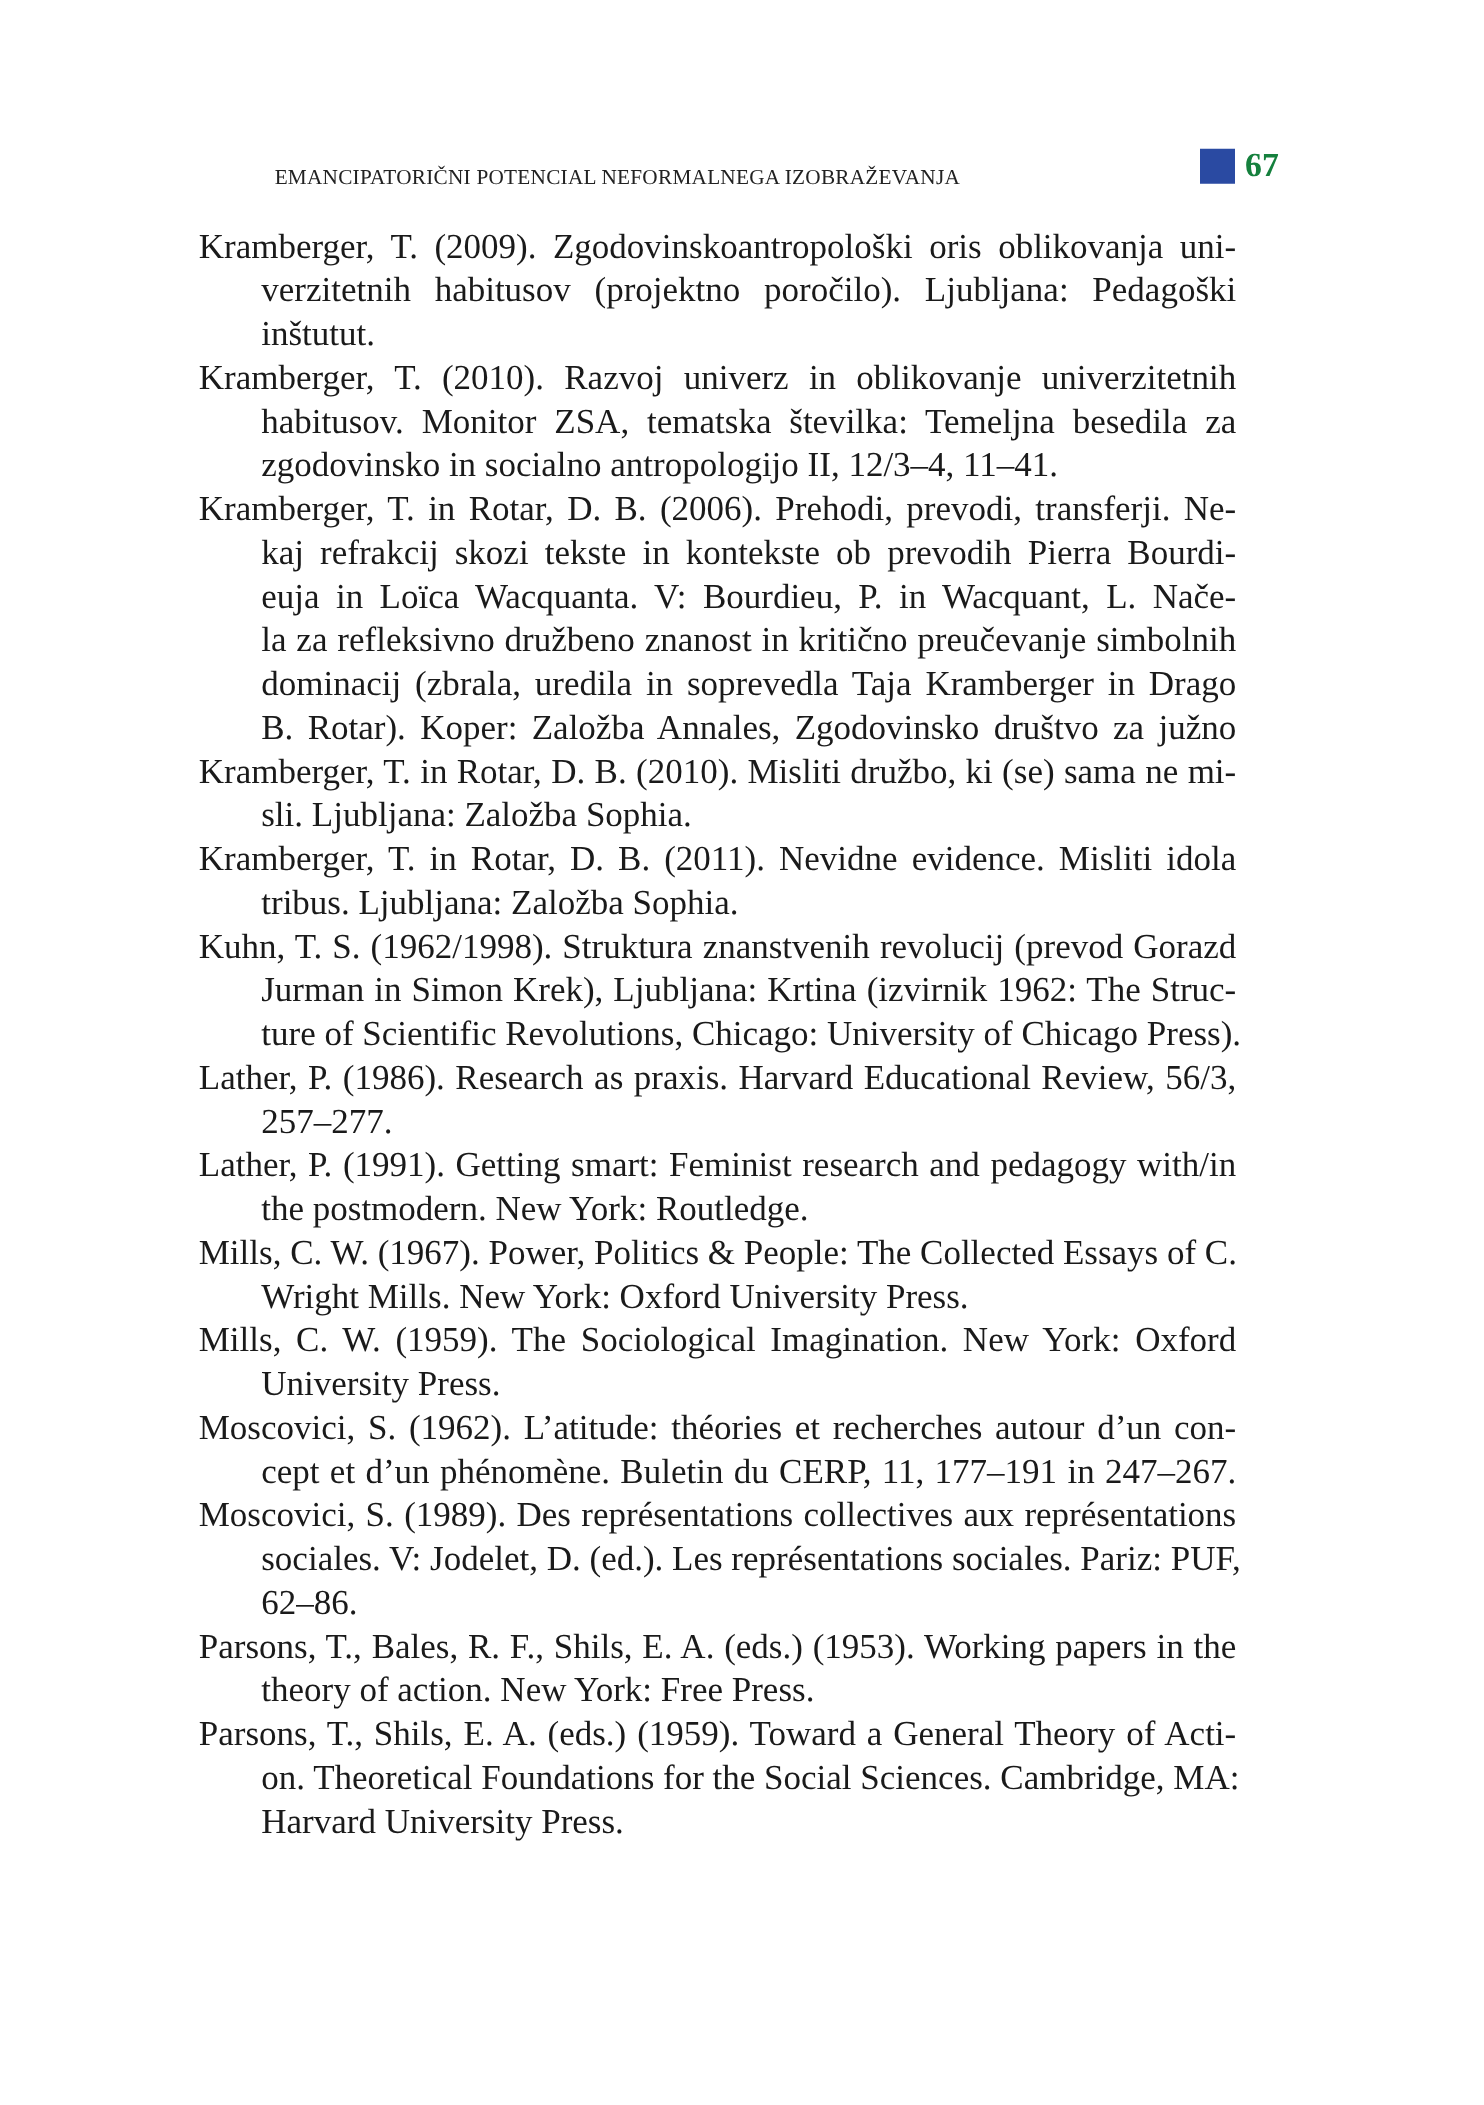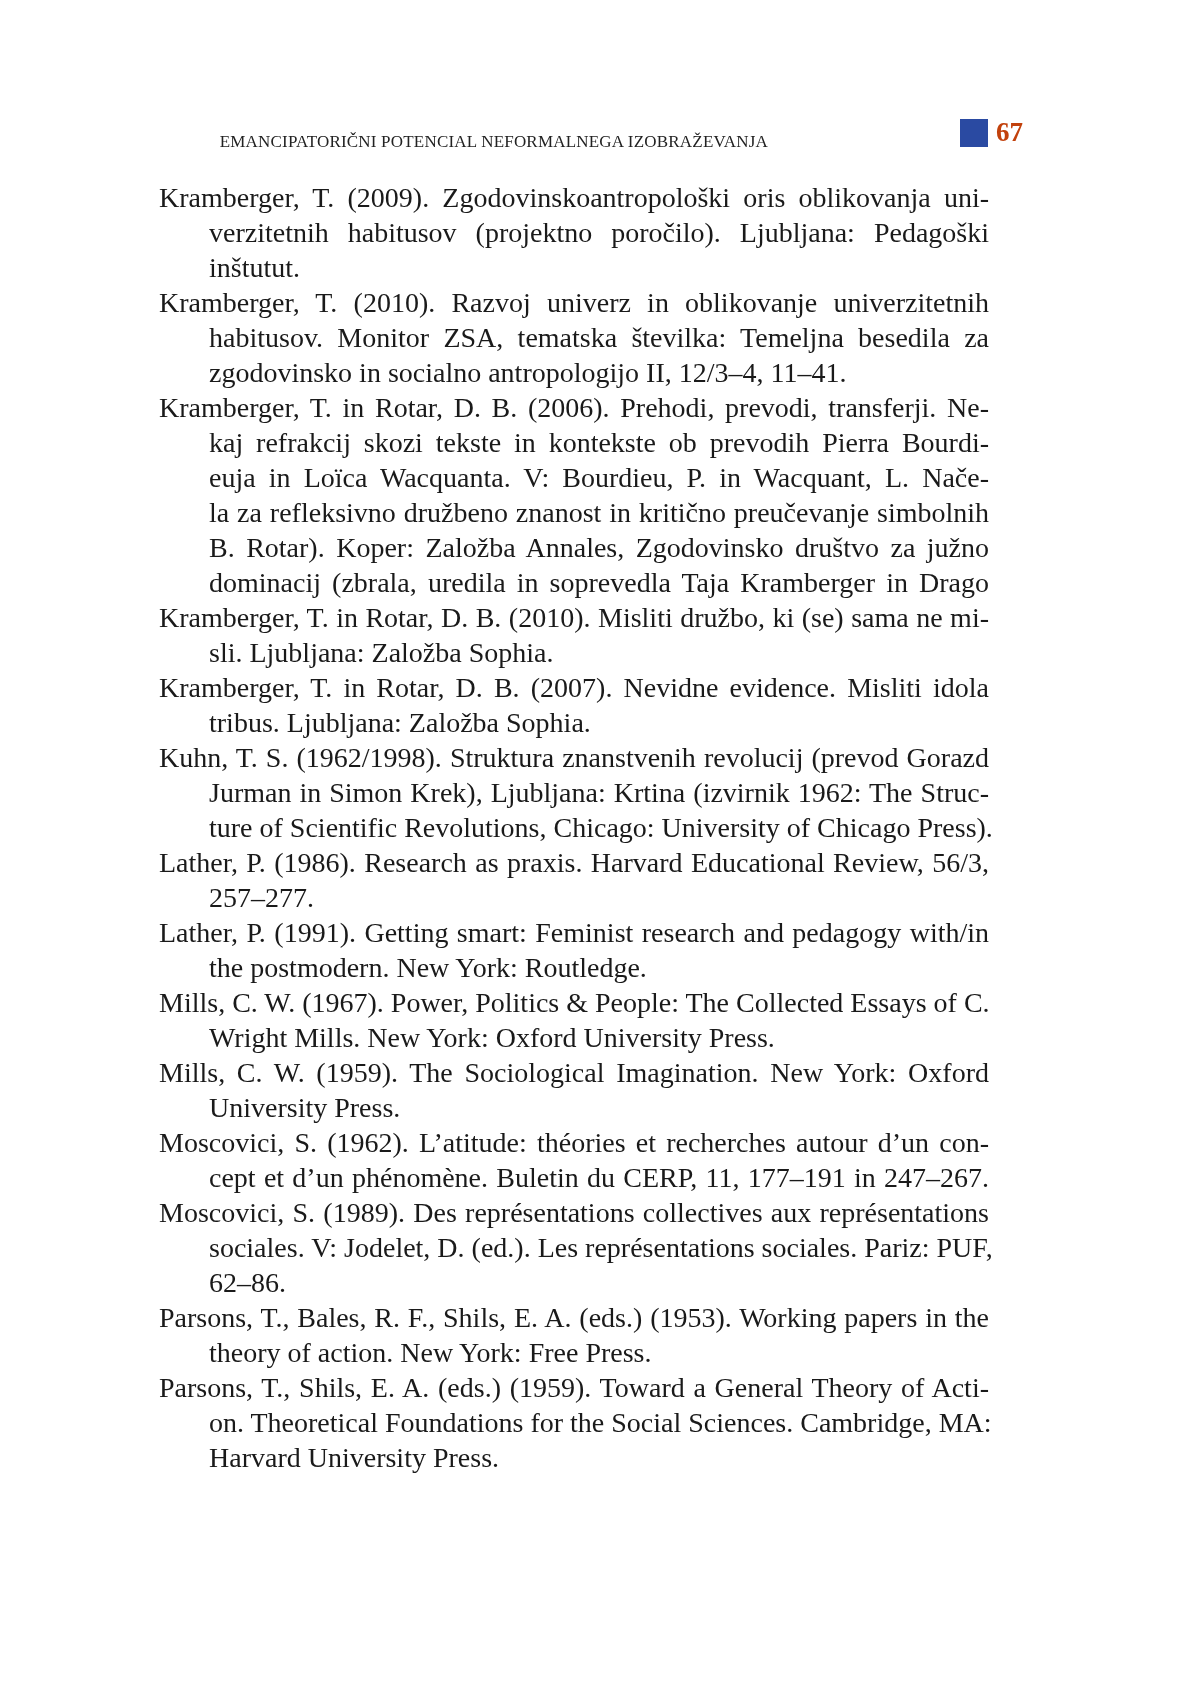--- a/index.html
+++ b/index.html
@@ -2,21 +2,21 @@
 <html><head>
 <meta charset="utf-8">
 <style>
   html, body { margin: 0; padding: 0; background: #ffffff; }
   body { width: 1187px; height: 1684px; position: relative; overflow: hidden;
          font-family: "Liberation Serif", "DejaVu Serif", serif; color: #1a1a1a; }
   .header { position: absolute; top: 122px; left: 0; width: 1001px; height: 36px; }
   .header-title { position: absolute; right: 233px; top: 10px; font-size: 17px;
                   letter-spacing: 0.2px; white-space: nowrap; color: #222; }
   .header-square { position: absolute; left: 960px; top: 119px; width: 28px; height: 28px; background: #2a4aa2; }
-  .page-number { position: absolute; left: 996px; top: 117px; font-size: 27px; font-weight: bold; color: #c2410c; }
+  .page-number { position: absolute; left: 996px; top: 117px; font-size: 27px; font-weight: bold; color: #15803d; }
   .refs { position: absolute; left: 159px; top: 180px; width: 830px; }
   .entry { margin: 0; }
   .line { display: block; height: 35px; line-height: 35px; font-size: 28px; white-space: nowrap; }
   .line.just { text-align: justify; text-align-last: justify; }
   .line.indent { padding-left: 50px; }
   .it { }
 </style>
 </head>
 <body>
 
@@ -35,29 +35,29 @@
     <div class="entry">
       <span class="line just"><span>Kramberger, T. (2010). Razvoj univerz in oblikovanje univerzitetnih</span></span>
       <span class="line just indent"><span>habitusov. </span><span class="it">Monitor ZSA</span><span>, tematska številka: Temeljna besedila za</span></span>
       <span class="line indent"><span>zgodovinsko in socialno antropologijo II, 12/3–4, 11–41.</span></span>
     </div>
     <div class="entry">
       <span class="line just"><span>Kramberger, T. in Rotar, D. B. (2006). Prehodi, prevodi, transferji. Ne-</span></span>
       <span class="line just indent"><span>kaj refrakcij skozi tekste in kontekste ob prevodih Pierra Bourdi-</span></span>
       <span class="line just indent"><span>euja in Loïca Wacquanta. V: Bourdieu, P. in Wacquant, L. </span><span class="it">Nače-</span></span>
       <span class="line just indent"><span class="it">la za refleksivno družbeno znanost in kritično preučevanje simbolnih</span></span>
+      <span class="line just indent"><span class="it">dominacij</span><span> (zbrala, uredila in soprevedla Taja Kramberger in Drago</span></span>
       <span class="line just indent"><span>B. Rotar). Koper: Založba Annales, Zgodovinsko društvo za južno</span></span>
-      <span class="line just indent"><span class="it">dominacij</span><span> (zbrala, uredila in soprevedla Taja Kramberger in Drago</span></span>
     </div>
     <div class="entry">
       <span class="line just"><span>Kramberger, T. in Rotar, D. B. (2010). </span><span class="it">Misliti družbo, ki (se) sama ne mi-</span></span>
       <span class="line indent"><span class="it">sli</span><span>. Ljubljana: Založba Sophia.</span></span>
     </div>
     <div class="entry">
-      <span class="line just"><span>Kramberger, T. in Rotar, D. B. (2007). </span><span class="it">Nevidne evidence. Misliti idola</span></span>
+      <span class="line just"><span>Kramberger, T. in Rotar, D. B. (2011). </span><span class="it">Nevidne evidence. Misliti idola</span></span>
       <span class="line indent"><span class="it">tribus</span><span>. Ljubljana: Založba Sophia.</span></span>
     </div>
     <div class="entry">
       <span class="line just"><span>Kuhn, T. S. (1962/1998). </span><span class="it">Struktura znanstvenih revolucij</span><span> (prevod Gorazd</span></span>
       <span class="line just indent"><span>Jurman in Simon Krek), Ljubljana: Krtina (izvirnik 1962: </span><span class="it">The Struc-</span></span>
       <span class="line just indent"><span class="it">ture of Scientific Revolutions</span><span>, Chicago: University of Chicago Press).</span></span>
     </div>
     <div class="entry">
       <span class="line just"><span>Lather, P. (1986). Research as praxis. </span><span class="it">Harvard Educational Review</span><span>, 56/3,</span></span>
       <span class="line indent"><span>257–277.</span></span>

